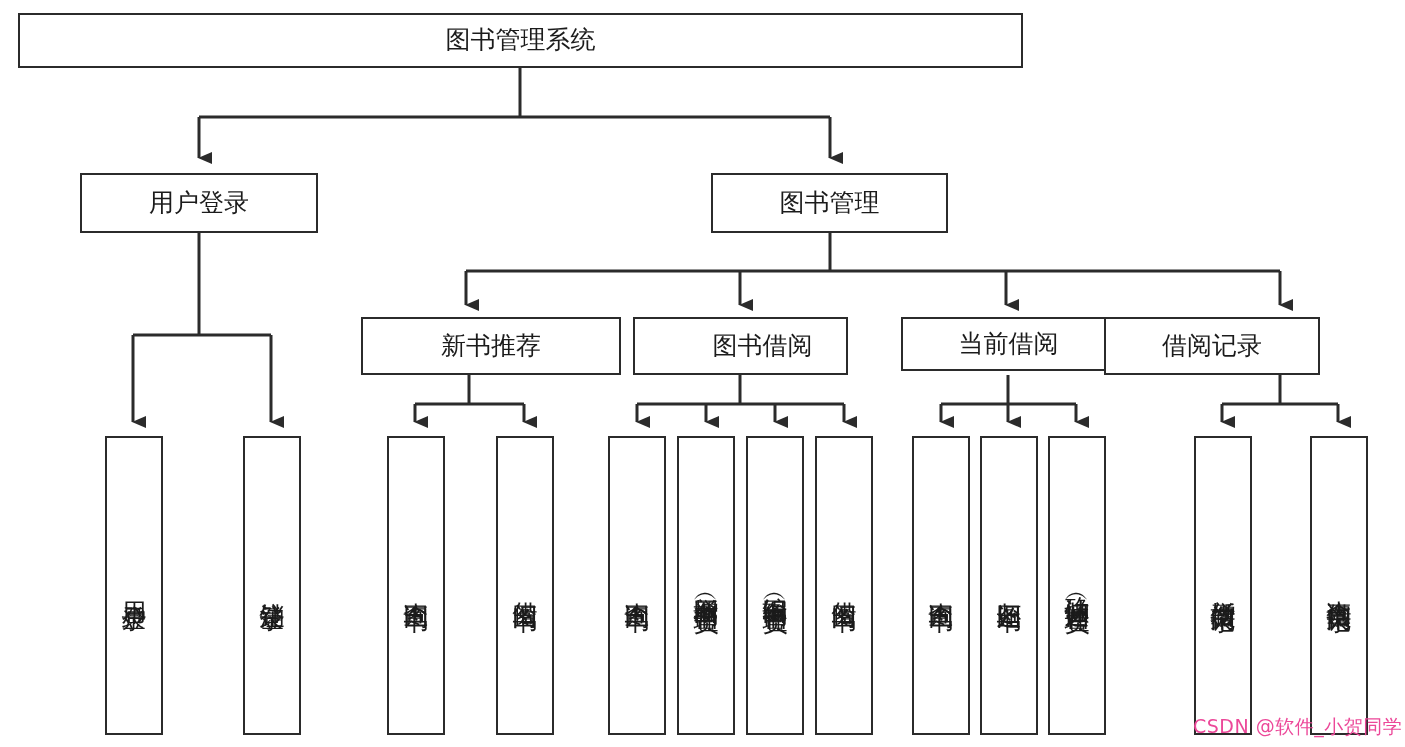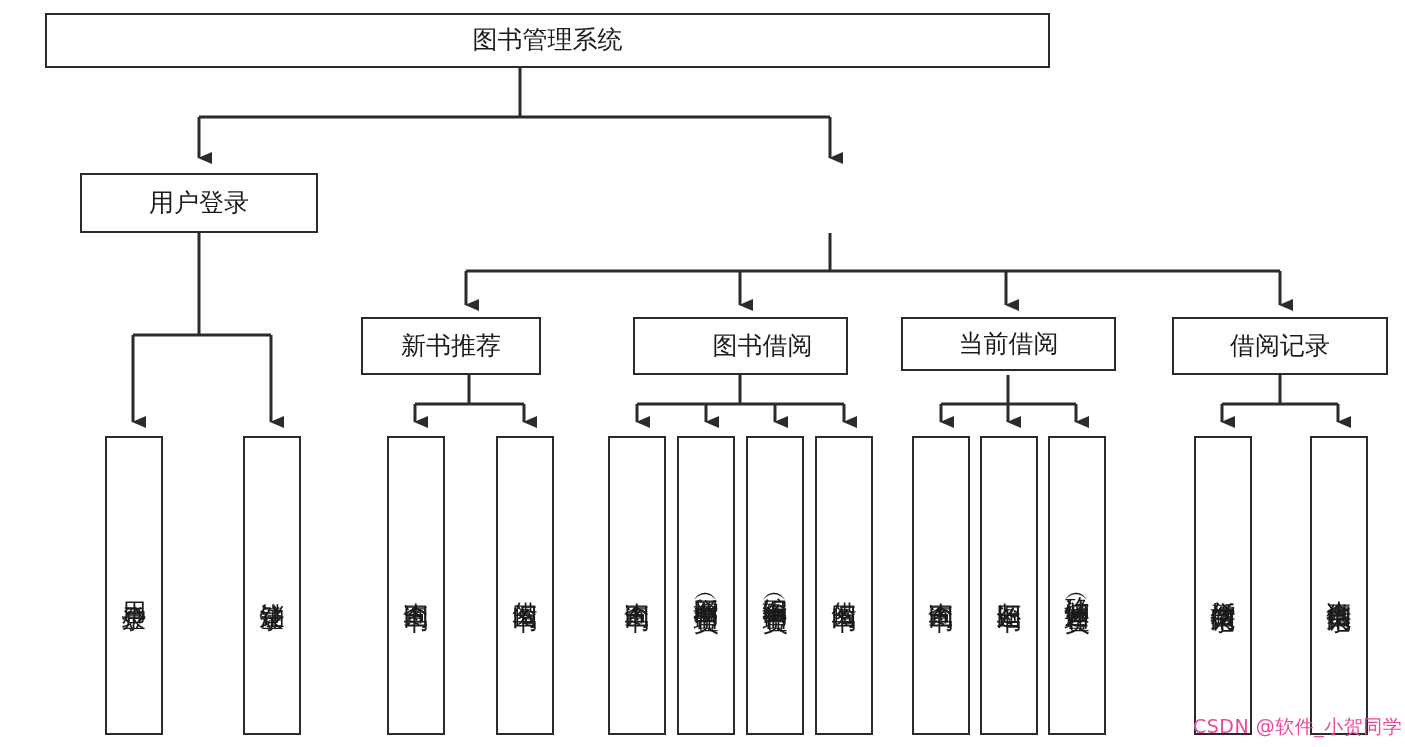--- a/index.html
+++ b/index.html
@@ -113,38 +113,41 @@
       <path d="M1008,404 L1008,422" marker-end="url(#arrow)"></path>
       <path d="M1076,404 L1076,422" marker-end="url(#arrow)"></path>
 
       <path d="M1280,375 L1280,404"></path>
       <path d="M1222,404 L1338,404"></path>
       <path d="M1222,404 L1222,422" marker-end="url(#arrow)"></path>
       <path d="M1338,404 L1338,422" marker-end="url(#arrow)"></path>
     </g>
   </svg>
 
-  <div class="node horiz" style="left:18px; top:13px; width:1005px; height:55px;margin-left:27px;">
+  <div class="node horiz" style="left:18px; top:13px; width:1005px; height:55px;">
     <span class="node-label">图书管理系统</span>
   </div>
 
   <div class="node horiz" style="left:80px; top:173px; width:238px; height:60px;">
     <span class="node-label">用户登录</span>
   </div>
+  <div class="node horiz" style="left:711px; top:173px; width:237px; height:60px;">
+    <span class="node-label">图书管理</span>
+  </div>
 
-  <div class="node horiz" style="left:361px; top:317px; width:180px; height:58px;">
+  <div class="node horiz" style="left:361px; top:317px; width:260px; height:58px;">
     <span class="node-label">新书推荐</span>
   </div>
   <div class="node horiz" style="left:633px; top:317px; width:215px; height:58px;padding-left:44px;">
     <span class="node-label">图书借阅</span>
   </div>
   <div class="node horiz" style="left:901px; top:317px; width:215px; height:54px;">
     <span class="node-label">当前借阅</span>
   </div>
-  <div class="node horiz" style="left:1172px; top:317px; width:216px; height:58px;align-items:center;">
+  <div class="node horiz" style="left:1104px; top:317px; width:216px; height:58px;align-items:center;">
     <span class="node-label">借阅记录</span>
   </div>
 
   <div class="node vert" style="left:105px; top:436px; width:58px; height:299px;">
     <span class="node-label">用户登录</span>
   </div>
   <div class="node vert" style="left:243px; top:436px; width:58px; height:299px;">
     <span class="node-label">注销登录</span>
   </div>
 

